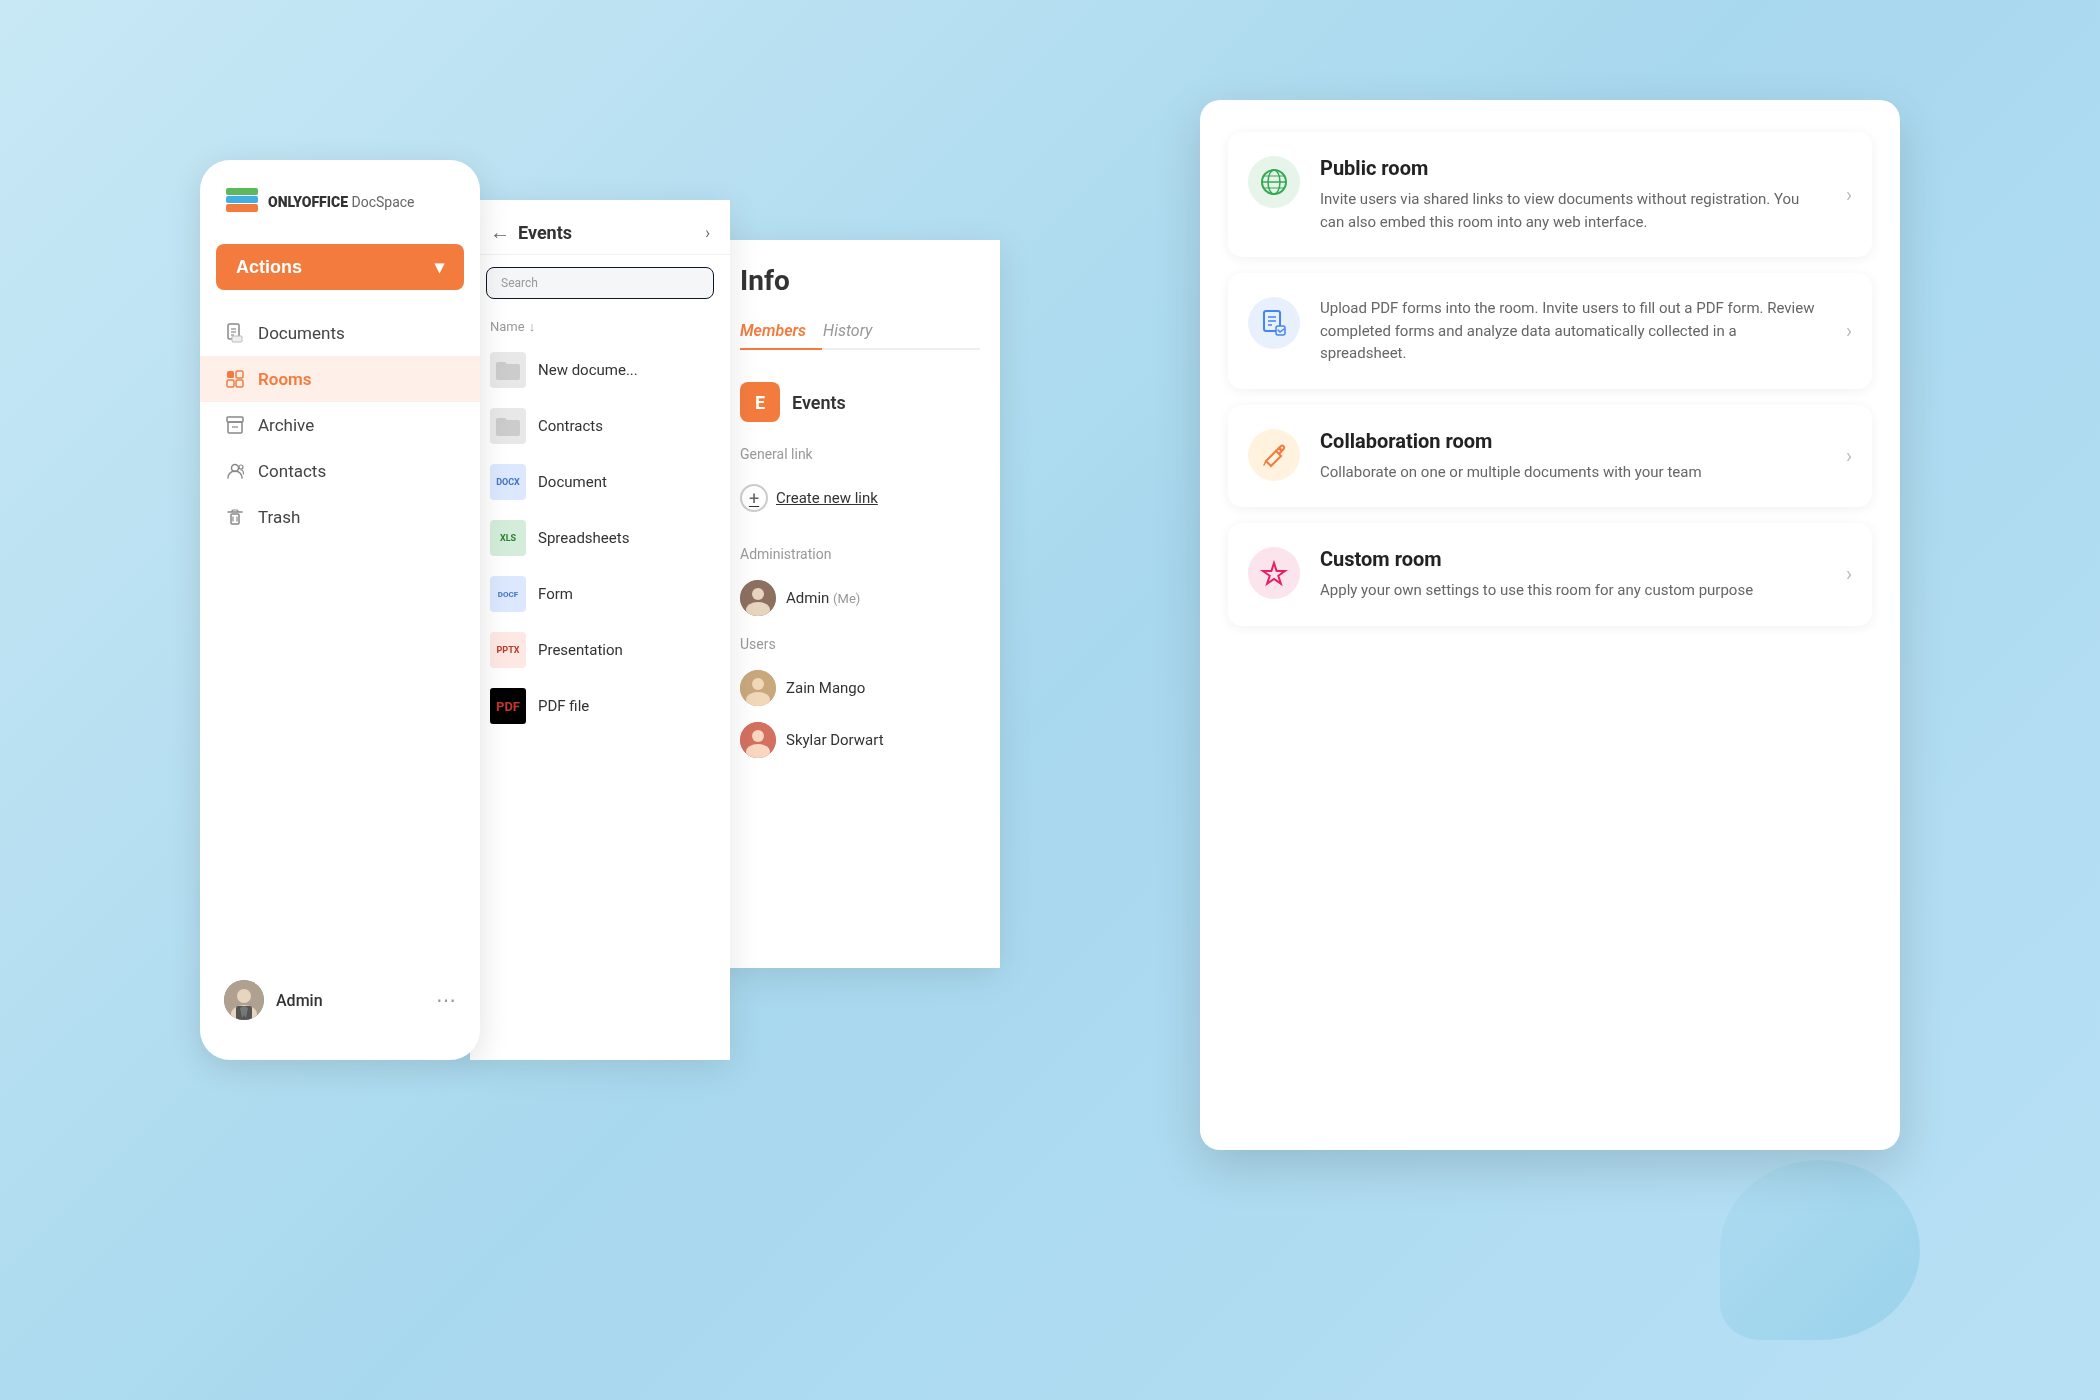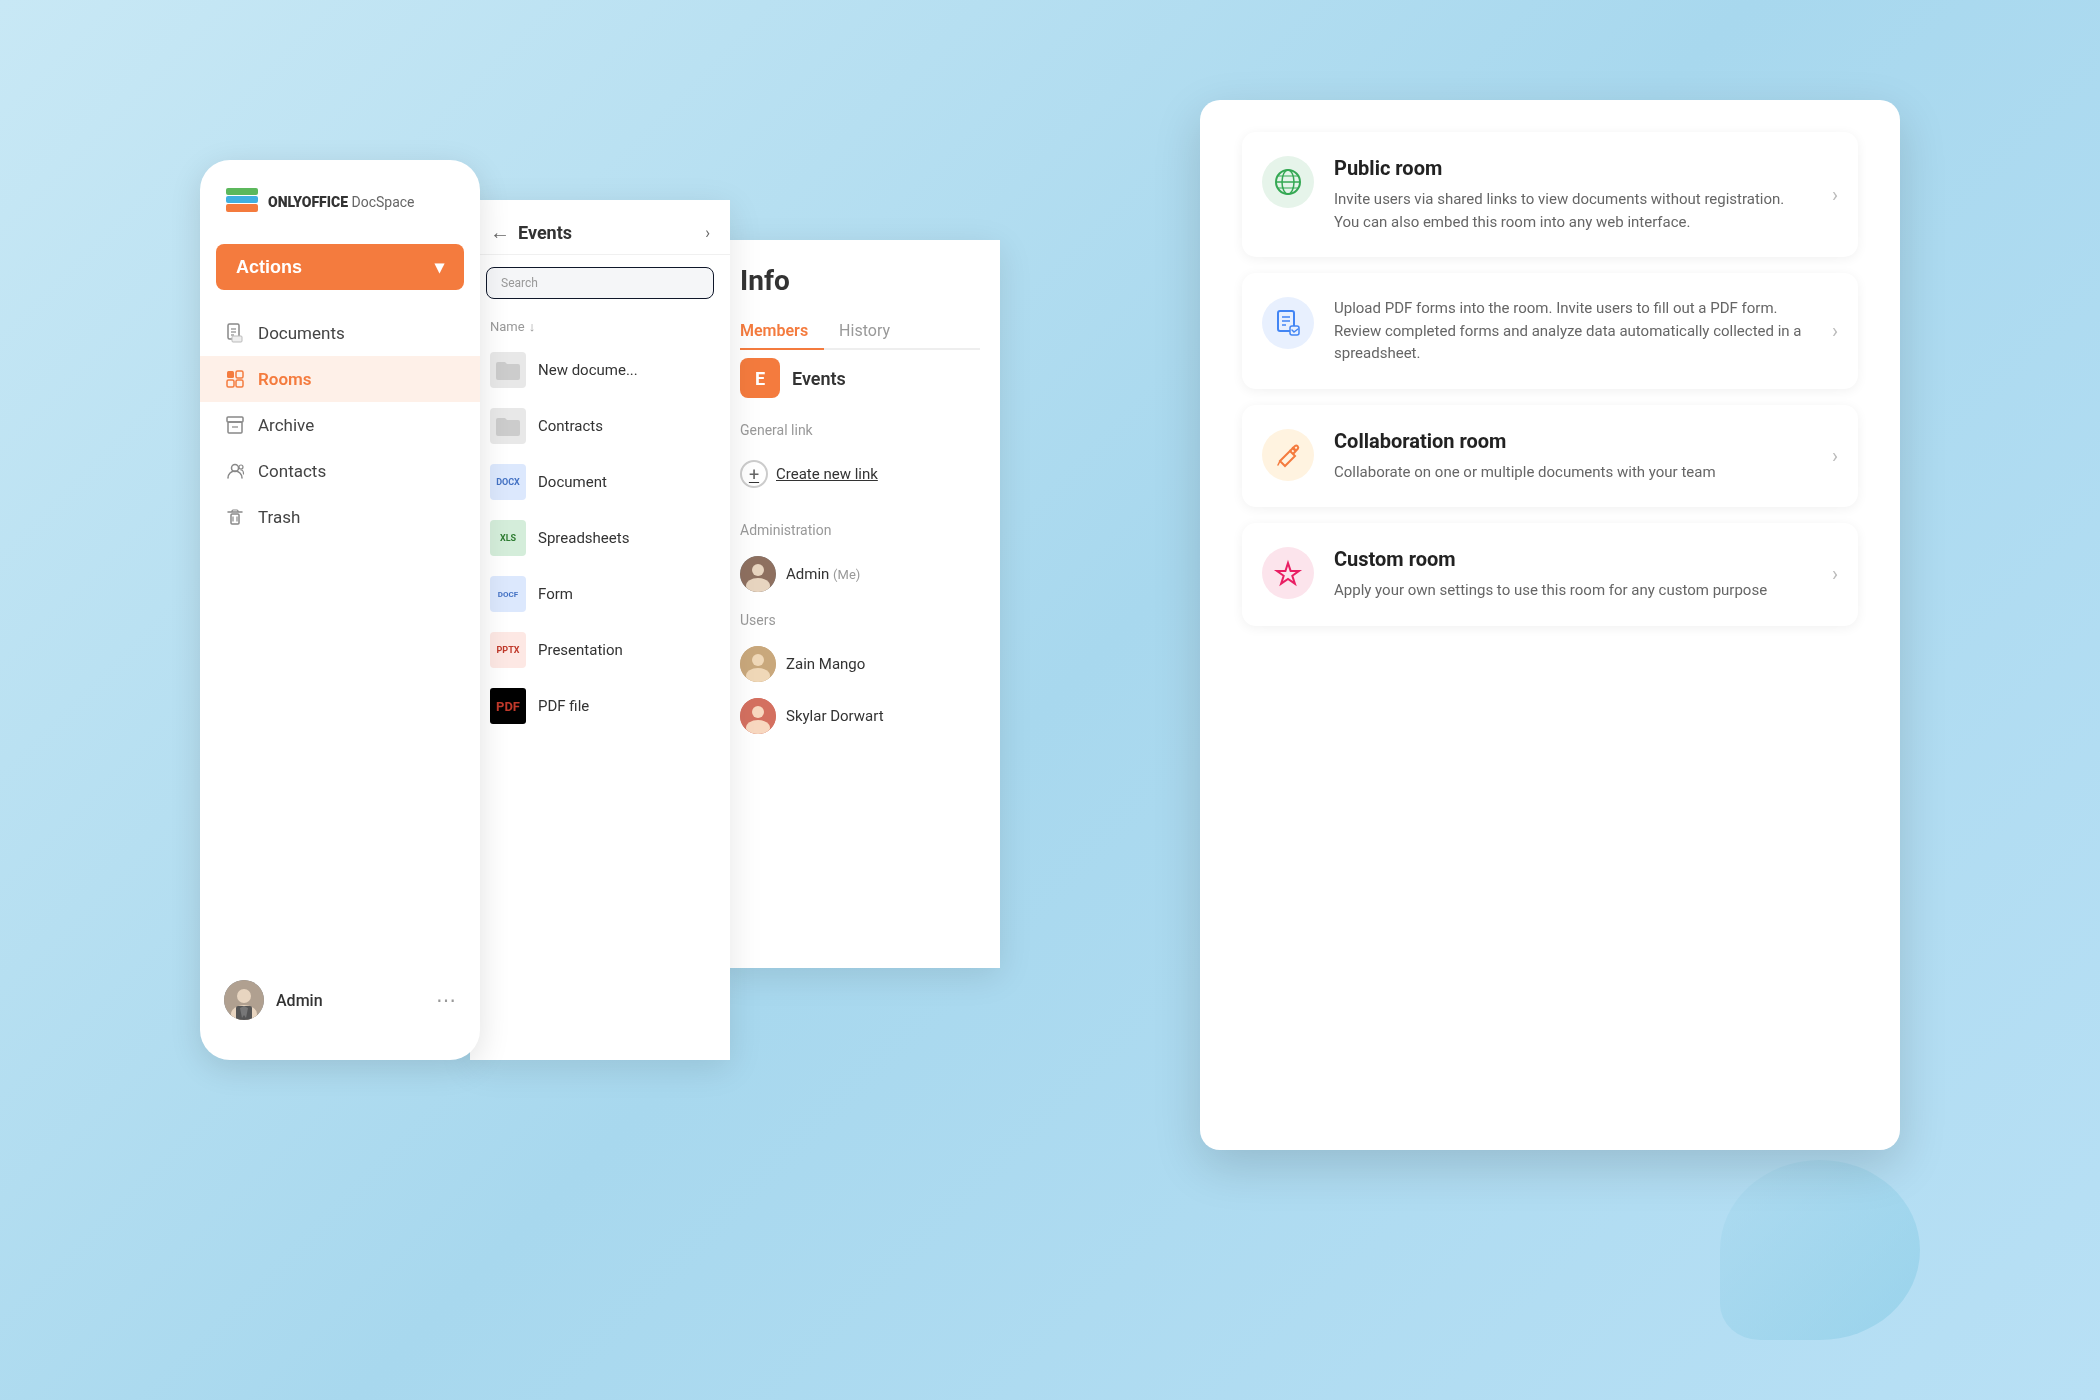--- a/index.html
+++ b/index.html
@@ -257,23 +257,24 @@
 
     .info-title {
       font-size: 28px;
       font-weight: 700;
       color: #333;
       margin-bottom: 16px;
     }
 
     .info-tabs {
       display: flex;
-      gap: 15px;
-      margin-bottom: 8px;
+      gap: 1px;
+      margin-bottom: 32px;
       border-bottom: 2px solid #eee;
+      font-style: italic;
     }
 
     .info-tab {
       padding: 8px 16px 8px 0;
       font-size: 16px;
       color: #999;
       cursor: pointer;
       position: relative;
     }
 
@@ -383,21 +384,21 @@
 
     
     .cards-panel {
       position: absolute;
       right: 0;
       top: 0;
       width: 700px;
       background: #fff;
       border-radius: 20px;
       box-shadow: 0 16px 48px rgba(0,0,0,0.15);
-      padding: 32px 42px;
+      padding: 32px 28px;
       z-index: 10;
       height: 1050px;
     }
 
     .room-card {
       display: flex;
       align-items: flex-start;
       gap: 20px;
       padding: 24px 20px;
       background: #fff;

